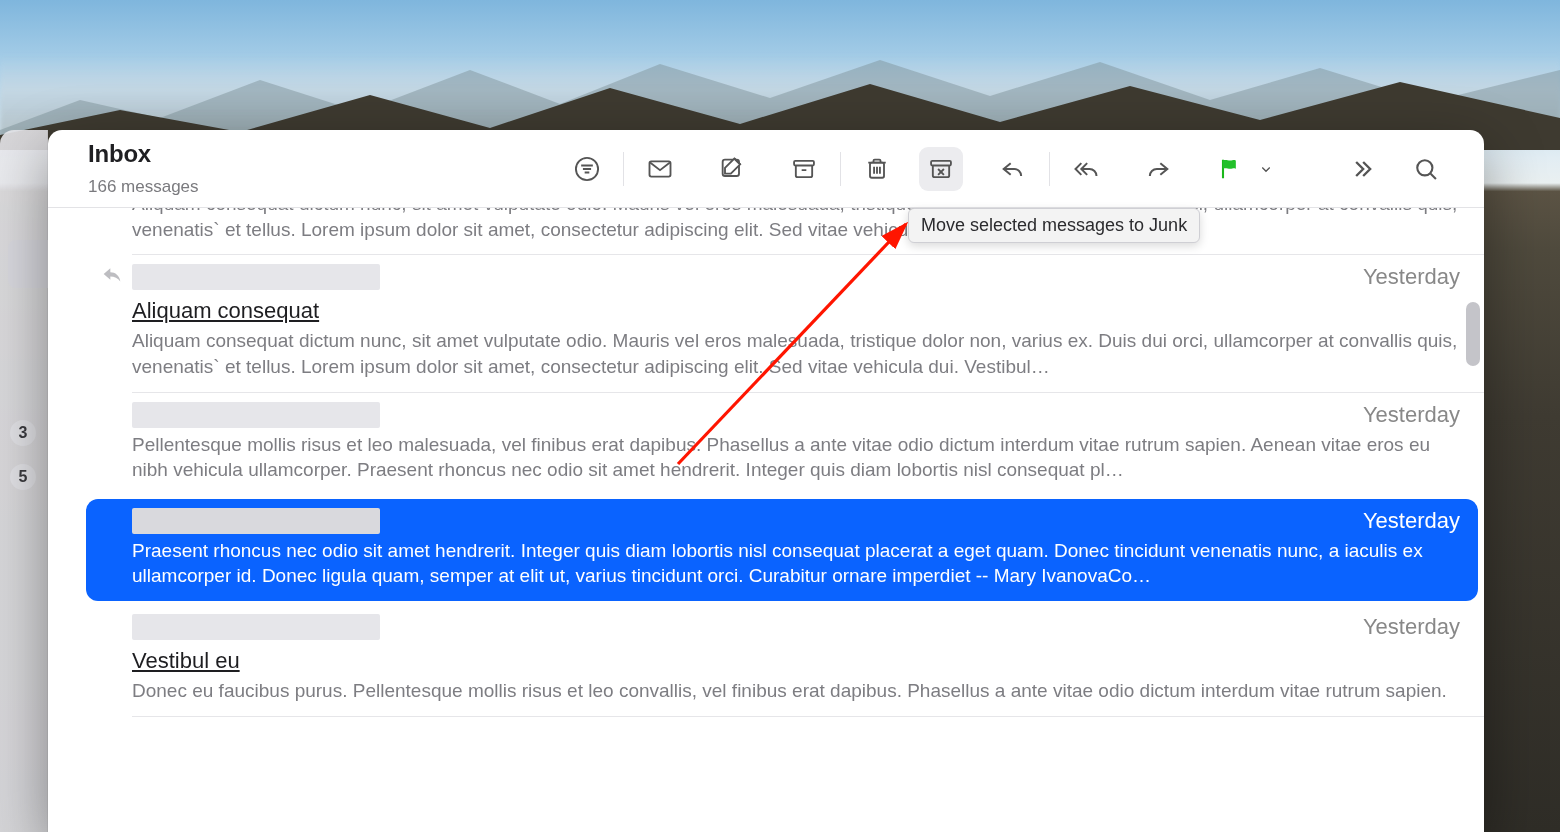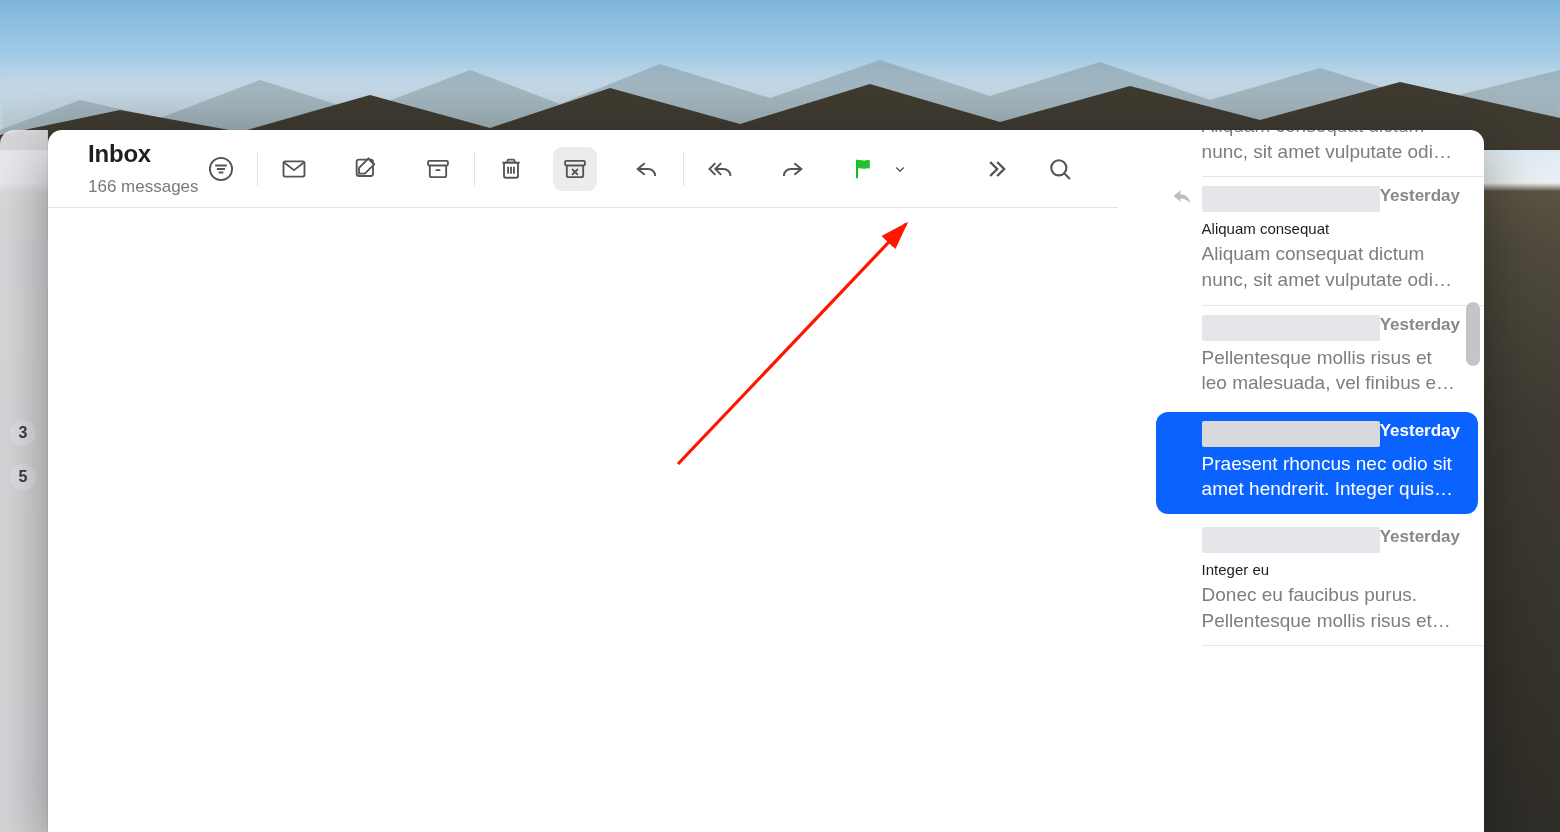--- a/index.html
+++ b/index.html
@@ -37,21 +37,21 @@
     position:absolute; left:10px; width:26px; height:26px; border-radius:13px;
     background:#e0e0e4; color:#3a3a3e; font-size:16px; font-weight:600;
     display:flex; align-items:center; justify-content:center;
   }
 
   
   .mail-window {
     position: absolute; left: 48px; top: 130px; right: 76px; bottom: 0;
     background: #ffffff; border-top-left-radius: 14px; border-top-right-radius: 14px;
     box-shadow: 0 20px 60px rgba(0,0,0,0.4);
-    display:flex; flex-direction:row; overflow:hidden;
+    display:flex; flex-direction:column; overflow:hidden;
   }
 
   
   .toolbar {
     height: 78px; display:flex; align-items:center; padding: 0 36px 0 40px;
     border-bottom: 1px solid #e3e3e6;
   }
   .title-block { flex: 0 0 auto; margin-right:auto; }
   .title-main { font-size: 24px; font-weight: 700; color:#1f1f22; letter-spacing:-0.2px; }
   .title-sub  { font-size: 17px; color:#7a7a7e; margin-top:9px; }
@@ -75,22 +75,22 @@
 
   
   .arrow { position:absolute; left:620px; top:76px; z-index:25; pointer-events:none; }
 
   
   .list { flex:1; overflow:hidden; position:relative; }
   .row { padding: 9px 0 12px 0; }
   .row-inner { margin-left: 84px; margin-right: 24px; }
   .row-top { display:flex; align-items:flex-start; }
   .sender-chip { width:248px; height:26px; background:#e6e6ea; border-radius:2px; }
-  .date { margin-left:auto; font-size:17px; color:#888;font-weight:bold; }
-  .subject { font-size:15px; color:#1e1e21; margin-top:8px; }
+  .date { margin-left:auto; font-size:22px; color:#888; }
+  .subject { font-size:22px; color:#1e1e21; margin-top:8px;text-decoration:underline; }
   .preview { font-size:19px; color:#7d7d82; margin-top:4px; line-height:1.35;
     display:-webkit-box; -webkit-line-clamp:2; -webkit-box-orient:vertical; overflow:hidden; }
   .row-sep { height:1px; background:#e6e6e9; margin-left:84px; margin-right:0; }
   .reply-glyph { position:absolute; left:54px; margin-top:2px; color:#bdbdc1; }
   .reply-glyph svg { width:20px; height:16px; }
 
   .row.selected { background:#0a63ff; border-radius:12px; margin:4px 6px 4px 38px; }
   .row.selected .row-inner { margin-left:46px; margin-right:18px; }
   .row.selected .subject, .row.selected .preview, .row.selected .date { color:#fff; }
   .row.selected .sender-chip { background:#d9d9dd; }
@@ -219,20 +219,21 @@
     </button>
     <div class="tgap-s"></div>
     <button class="tbtn">
       <svg viewBox="0 0 24 24" fill="none" stroke="currentColor" stroke-width="1.8">
         <circle cx="11" cy="11" r="6.5"></circle>
           <path d="M16 16l4.5 4.5"></path>
       </svg>
     </button>
   </div>
 
+  <div class="tooltip">Move selected messages to Junk</div>
 
   <svg class="arrow" width="280" height="270">
     <defs>
         <marker id="ah" markerWidth="10" markerHeight="10" refX="8" refY="3" orient="auto">
       <path d="M0,0 L9,3 L0,6 Z" fill="#ff1500"></path>
         </marker>
       </defs>
     <line x1="10" y1="258" x2="238" y2="18" stroke="#ff1500" stroke-width="3.2" marker-end="url(#ah)"></line>
   </svg>
 
@@ -274,22 +275,22 @@
           </div>
           <div class="preview">Praesent rhoncus nec odio sit amet hendrerit. Integer quis diam lobortis nisl consequat placerat a eget quam. Donec tincidunt venenatis nunc, a iaculis ex ullamcorper id. Donec ligula quam, semper at elit ut, varius tincidunt orci. Curabitur ornare imperdiet --   Mary IvanovaCo…</div>
         </div>
       </div>
       <div class="row">
         <div class="row-inner">
           <div class="row-top">
             <div class="sender-chip"></div>
             <div class="date">Yesterday</div>
           </div>
-          <div class="subject">Integer eu</div>
-          <div class="preview">Donec eu faucibus purus. Pellentesque mollis risus et leo malesuada, vel finibus erat dapibus. Phasellus a ante vitae odio dictum interdum vitae rutrum sapien.</div>
+          <div class="subject">Vestibul eu</div>
+          <div class="preview">Donec eu faucibus purus. Pellentesque mollis risus et leo convallis, vel finibus erat dapibus. Phasellus a ante vitae odio dictum interdum vitae rutrum sapien.</div>
         </div>
       </div>
       <div class="row-sep"></div>
     </div>
 
   <div class="scroll-track">
     <div class="scroll-thumb"></div>
   </div>
 
 </div>

